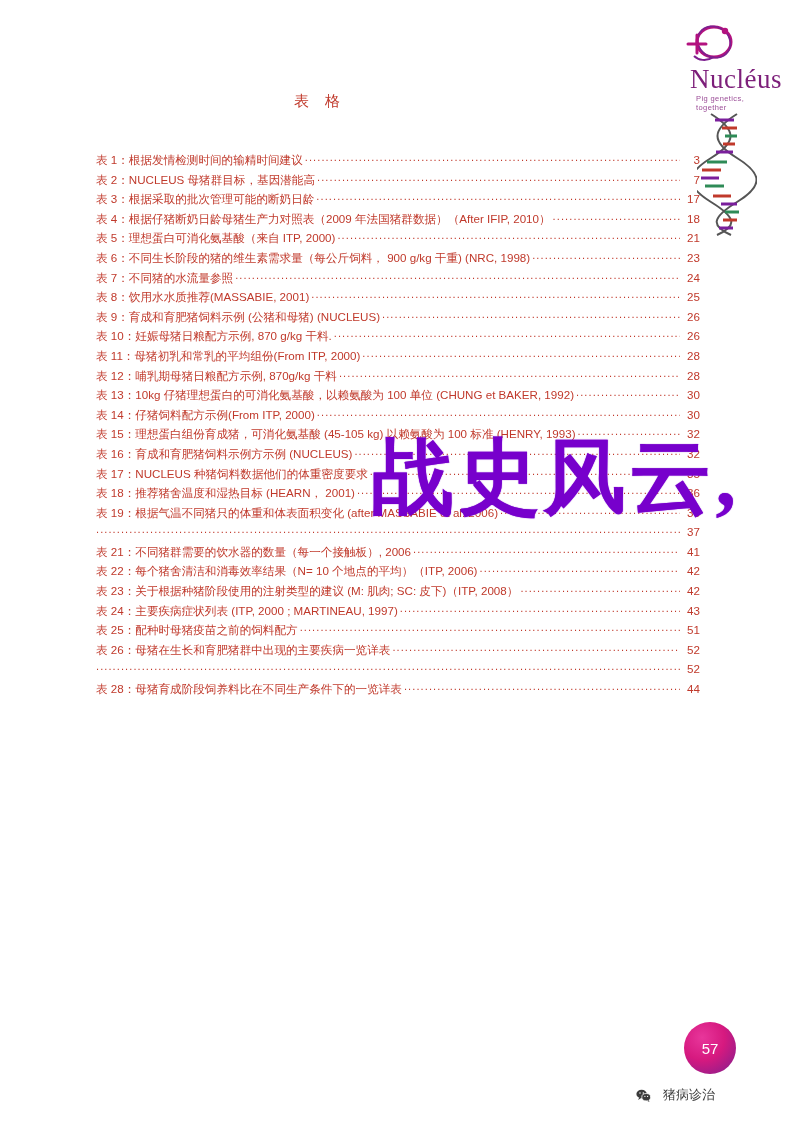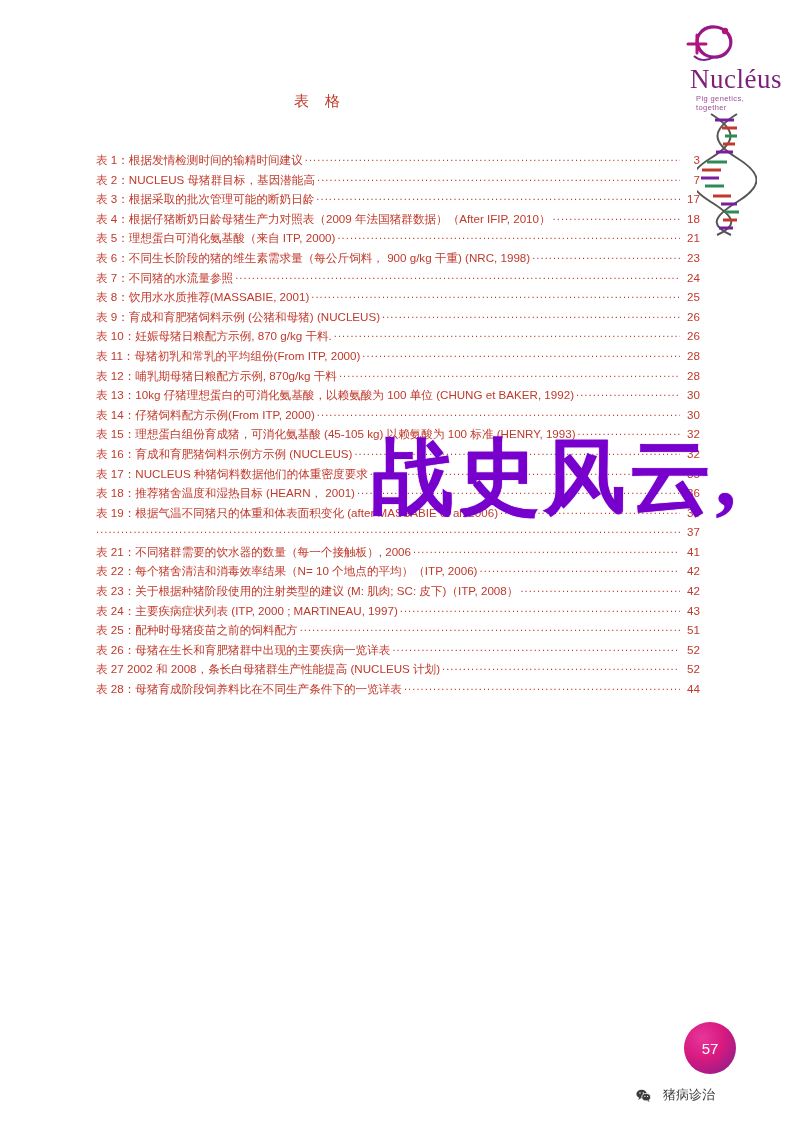--- a/index.html
+++ b/index.html
@@ -325,21 +325,20 @@
       <span class="toc-label">表 25：配种时母猪疫苗之前的饲料配方</span>
       <span class="toc-dots">...............................................................................................................................................................................................................................................................................................................................................................................................................</span>
       <span class="toc-page">51</span>
     </div>
     <div class="toc-row">
       <span class="toc-label">表 26：母猪在生长和育肥猪群中出现的主要疾病一览详表</span>
       <span class="toc-dots">...............................................................................................................................................................................................................................................................................................................................................................................................................</span>
       <span class="toc-page">52</span>
     </div>
     <div class="toc-row">
-      <span class="toc-label">表 27 2002 和 2008，条长白母猪群生产性能提高 (NUCLEUS 计划)</span>
       <span class="toc-dots">...............................................................................................................................................................................................................................................................................................................................................................................................................</span>
       <span class="toc-page">52</span>
     </div>
     <div class="toc-row">
       <span class="toc-label">表 28：母猪育成阶段饲养料比在不同生产条件下的一览详表</span>
       <span class="toc-dots">...............................................................................................................................................................................................................................................................................................................................................................................................................</span>
       <span class="toc-page">44</span>
     </div>
   </div>
 

